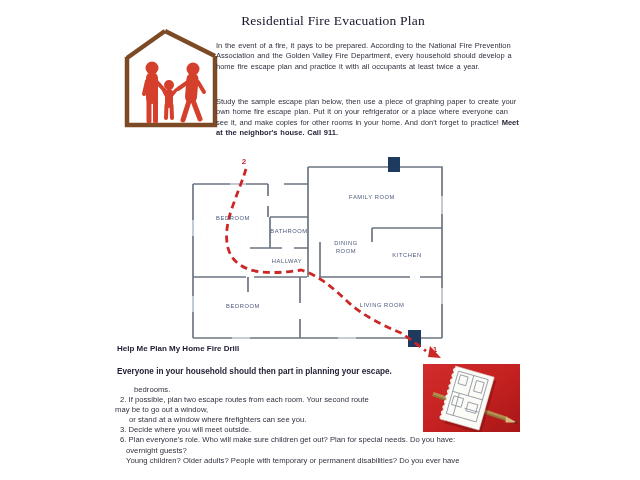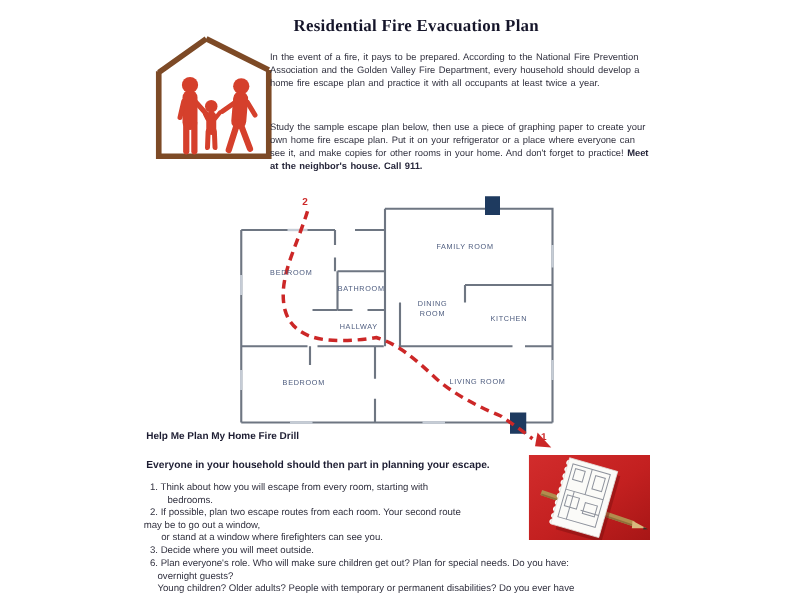--- a/index.html
+++ b/index.html
@@ -3,21 +3,21 @@
 <meta charset="utf-8">
 <style>
   html,body{margin:0;padding:0;background:#ffffff;}
   #page{
     position:relative;width:640px;height:480px;background:#ffffff;overflow:hidden;
     font-family:"Liberation Sans", sans-serif;color:#2f2f3f;
   }
   .abs{position:absolute;}
   #title{
     top:13px;left:28px;width:610px;text-align:center;margin:0;
-    font-family:"Liberation Serif", serif;font-weight:bold;font-size:13.5px;
+    font-family:"Liberation Serif", serif;font-weight:normal;font-size:13.5px;
     color:#15152a;letter-spacing:.2px;
   }
   .para{
     left:216px;width:304px;font-size:7.5px;line-height:10.35px;
     word-spacing:.7px;color:#31313f;text-align:left;margin:0;
   }
   #para1{top:41px;}
   #para2{top:97px;}
   .b{font-weight:bold;color:#26263a;}
   #logo{left:122px;top:27px;}
@@ -128,21 +128,20 @@
     <text x="99" y="107" text-anchor="middle" class="room">HALLWAY</text>
     <text x="55" y="152" text-anchor="middle" class="room">BEDROOM</text>
     <text x="194" y="151" text-anchor="middle" class="room">LIVING ROOM</text>
   </svg>
 
   <div id="drill-heading" class="abs">Help Me Plan My Home Fire Drill</div>
 
   <div id="drill-sub" class="abs">Everyone in your household should then part in planning your escape.</div>
 
   <div id="steps" class="abs">
-    <div class="s5">1. Think about how you will escape from every room, starting with</div>
     <div class="s19">bedrooms.</div>
     <div class="s5">2. If possible, plan two escape routes from each room. Your second route</div>
     <div class="s0">may be to go out a window,</div>
     <div class="s14">or stand at a window where firefighters can see you.</div>
     <div class="s5">3. Decide where you will meet outside.</div>
     <div class="s5">6. Plan everyone's role. Who will make sure children get out? Plan for special needs. Do you have:</div>
     <div class="s11">overnight guests?</div>
     <div class="s11">Young children? Older adults? People with temporary or permanent disabilities? Do you ever have</div>
   </div>
 

